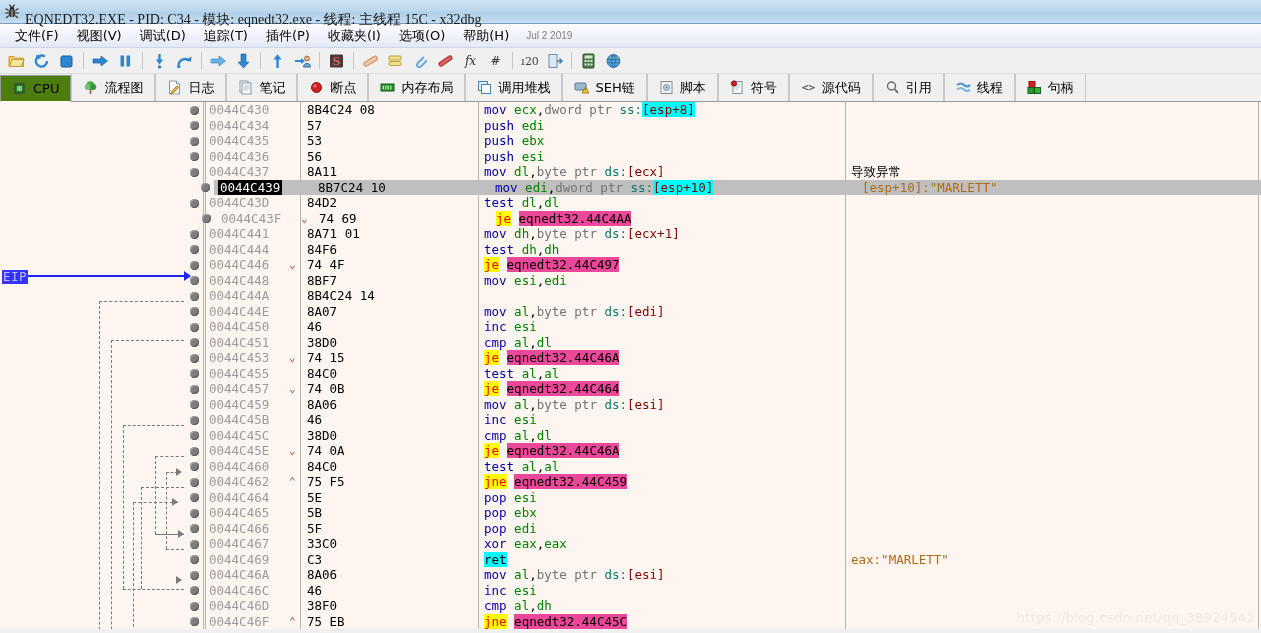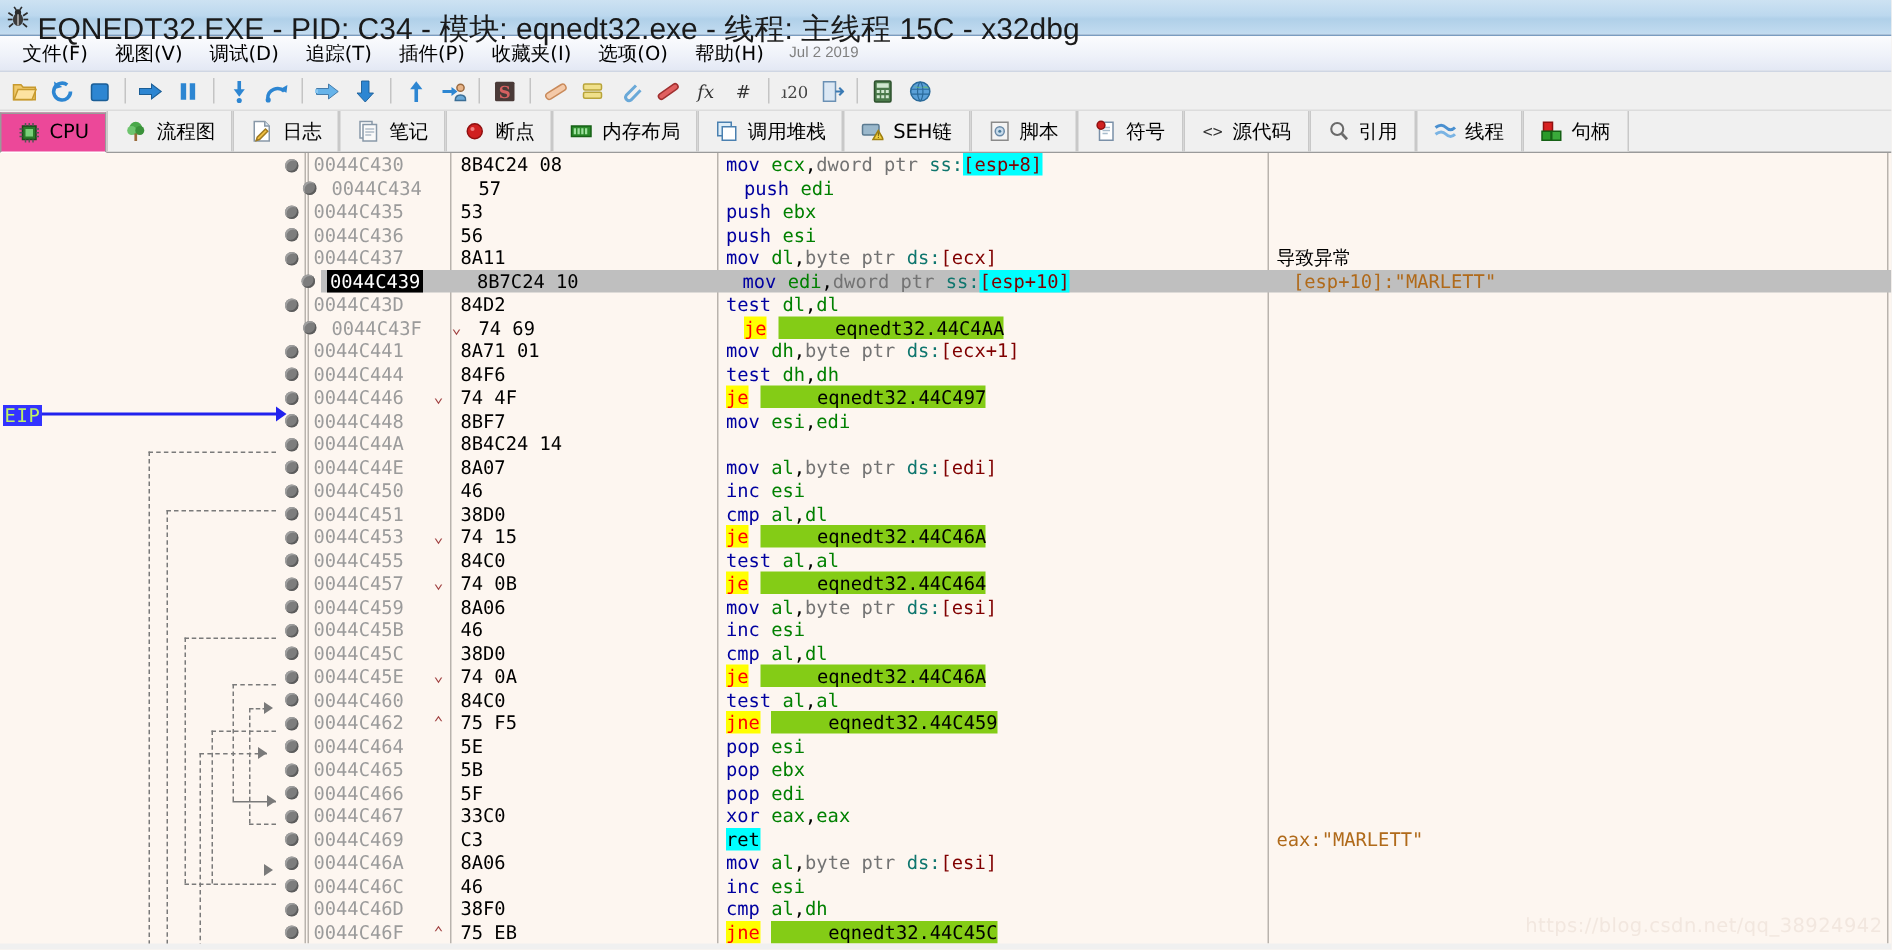--- a/index.html
+++ b/index.html
@@ -16,22 +16,22 @@
     background:linear-gradient(to bottom,#cde2f2 0%,#bcd8ee 45%,#b0d0e9 55%,#c3dcf0 100%);
     border-bottom:1px solid #7a9cc0;
     display:flex;align-items:center;box-sizing:border-box;padding-left:4px;
   }
   .titlebar .app-icon{
     width:16px;height:16px;margin-right:5px;flex:0 0 auto;
     position:relative;
   }
   .titlebar .app-icon svg{display:block;}
   .title-text{
-    font-family:Liberation Sans, sans-serif;
-    font-size:20px;color:#1a1a1a;white-space:nowrap;letter-spacing:0px;margin-top:16px;
+    font-family:Liberation Serif, serif;
+    font-size:14px;color:#1a1a1a;white-space:nowrap;letter-spacing:0px;margin-top:16px;
   }
   
   .menubar{
     height:24px;width:100%;box-sizing:border-box;
     background:linear-gradient(to bottom,#fbfcfe 0%,#eef1f9 60%,#e3e8f4 100%);
     border-bottom:1px solid #cfd6e3;
     display:flex;align-items:center;padding-left:6px;
   }
   .menu-item{
     font-family:"DejaVu Sans","Liberation Sans",sans-serif;
@@ -60,21 +60,21 @@
   .tab{
     height:27px;box-sizing:border-box;
     display:flex;align-items:center;gap:6px;
     padding:0 11px;
     background:#f0f0f0;
     border-left:1px solid #c8c8c8;
     border-right:1px solid #c8c8c8;
     font-size:13px;color:#000;white-space:nowrap;cursor:default;
   }
   .tab.active{
-    background:#ec4899;
+    background:#4d7c0f;
     border:1px solid #9a9a9a;border-bottom:1px solid #ffffff;
     margin-bottom:-1px;
   }
   .tab .ti{width:15px;height:15px;flex:0 0 auto;display:block;}
   
   .cpu{
     position:relative;
     width:1261px;height:527px;
     background:#fdf6f0;
     box-sizing:border-box;
@@ -95,27 +95,27 @@
   .dis{position:absolute;left:484px;color:#000;}
   .cmt{position:absolute;left:851px;color:#000;}
   .cmt.str{color:#b06a1a;}
   
   .mn{color:#0000a0;}
   .reg{color:#008000;}
   .ptr{color:#737373;}
   .seg{color:#0f766e;}
   .mem{background:#00ffff;color:#800000;}
   .jmp{background:#ffff00;color:#ff0000;}
-  .jmptgt{background:#84cc16;color:#000000;padding-left:38px;}
+  .jmptgt{background:#ec4899;color:#000000;}
   .ret{background:#00ffff;color:#000000;}
   .num{color:#800000;}
   
   .eip-label{
     position:absolute;left:2px;
-    background:#3333ff;color:#bef264;
+    background:#3333ff;color:#c4b5fd;
     font-family:"DejaVu Sans Mono","Liberation Mono",monospace;
     font-size:12.5px;line-height:14px;padding:0 1px;
     letter-spacing:0.5px;
   }
   .eip-line{position:absolute;height:2px;background:#2222ee;}
   .eip-head{position:absolute;width:0;height:0;
     border-top:5px solid transparent;border-bottom:5px solid transparent;
     border-left:7px solid #2222ee;}
   
   .br{position:absolute;}
@@ -482,21 +482,21 @@
     <div class="eip-head" style="left:184px;top:169px;"></div>
   </div>
 
   <div class="rows" id="rows">
       <div class="row" style="top: 0px; position: absolute; left: 0px; right: 0px;">
         <div class="bp"></div>
         <div class="addr">0044C430</div>
         <div class="bytes">8B4C24 08</div>
         <div class="dis"><span class="mn">mov </span><span class="reg">ecx</span><span>,</span><span class="ptr">dword ptr </span><span class="seg">ss:</span><span class="mem">[esp+8]</span></div>
       </div>
-      <div class="row" style="top: 15.5px; position: absolute; left: 0px; right: 0px; margin-left: 12px;">
+      <div class="row" style="top: 15.5px; position: absolute; left: 0px; right: 0px;">
         <div class="bp"></div>
         <div class="addr">0044C434</div>
         <div class="bytes">57</div>
         <div class="dis"><span class="mn">push </span><span class="reg">edi</span></div>
       </div>
       <div class="row" style="top: 31px; position: absolute; left: 0px; right: 0px;">
         <div class="bp"></div>
         <div class="addr">0044C435</div>
         <div class="bytes">53</div>
         <div class="dis"><span class="mn">push </span><span class="reg">ebx</span></div>

